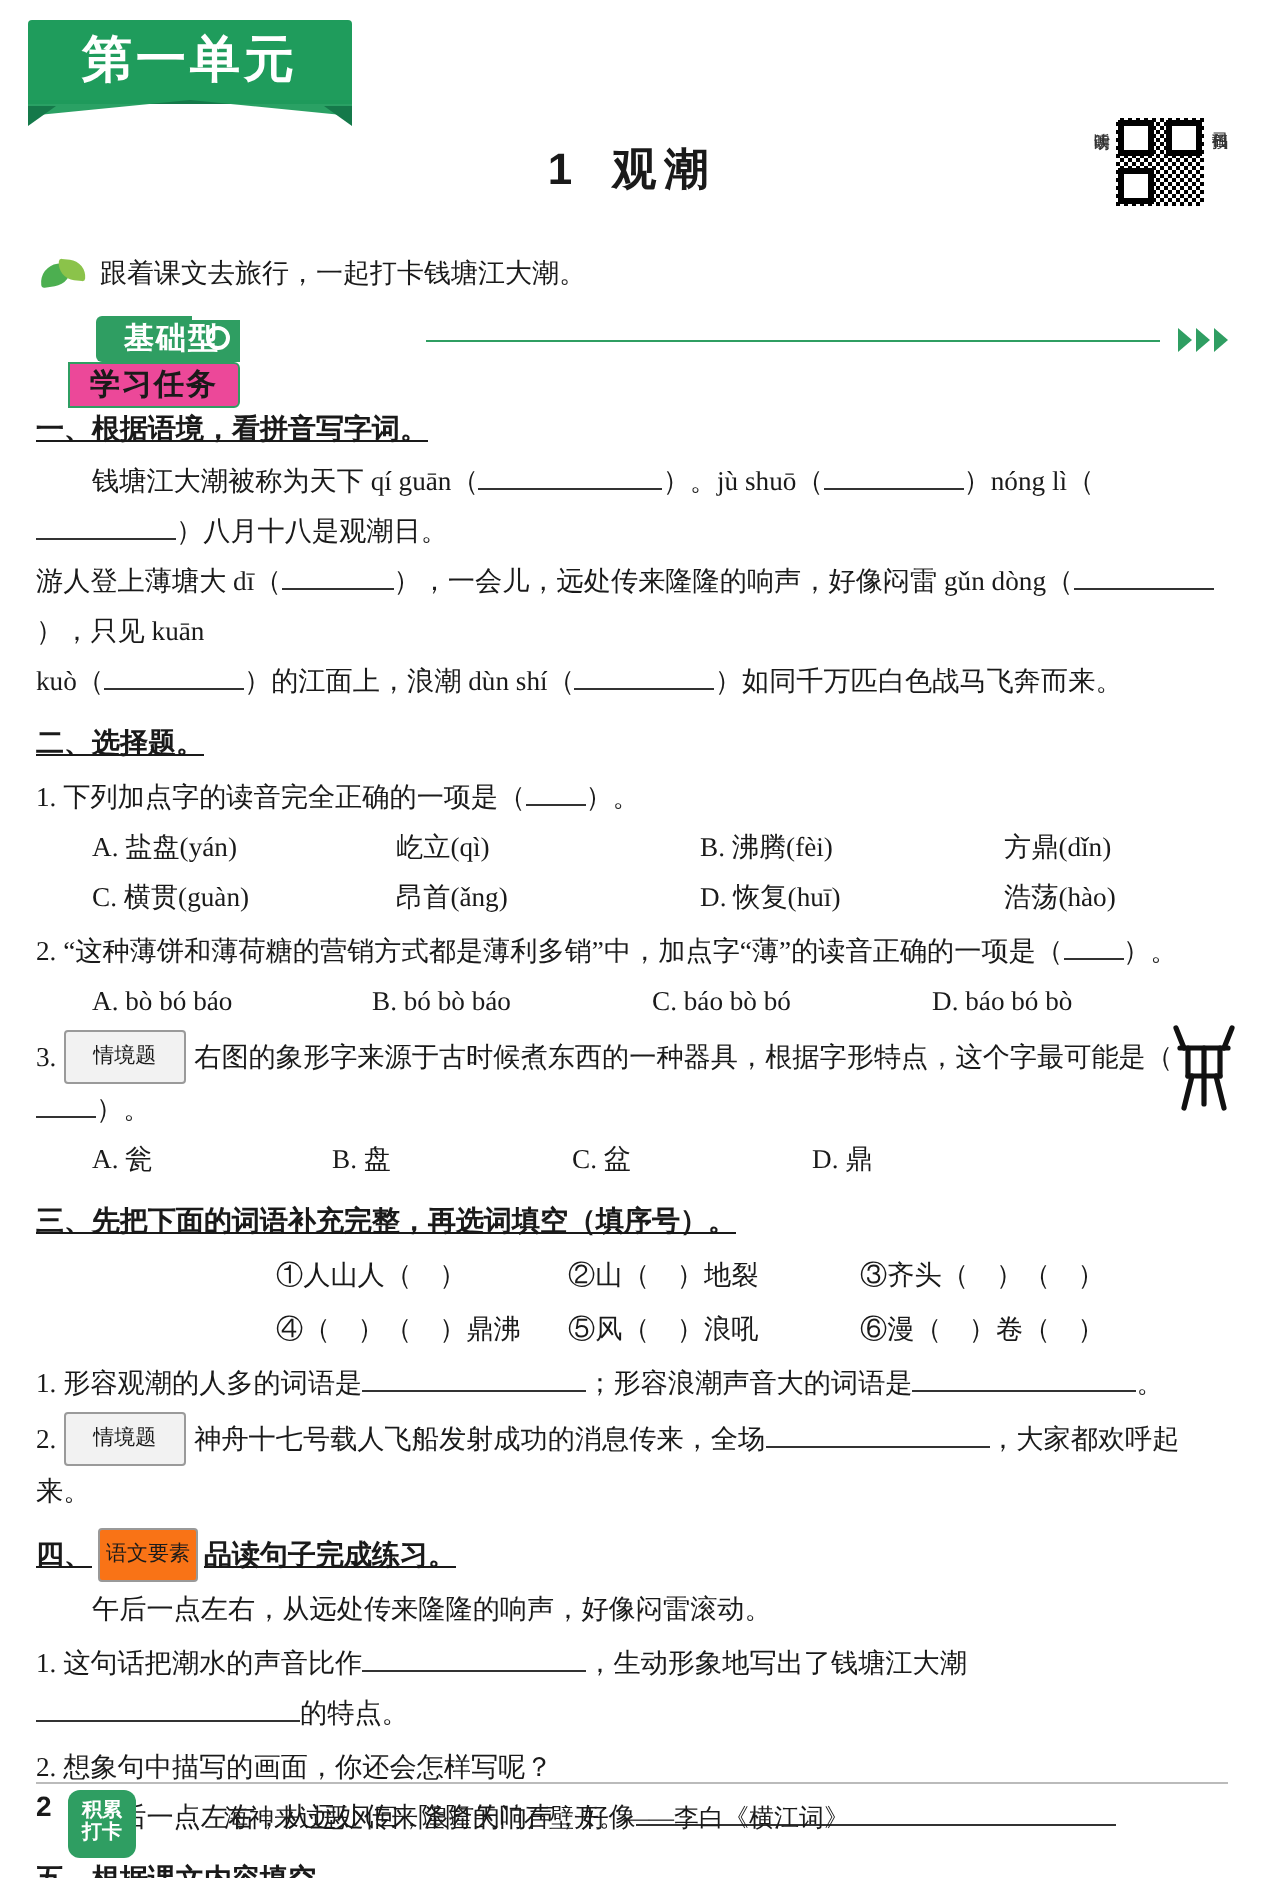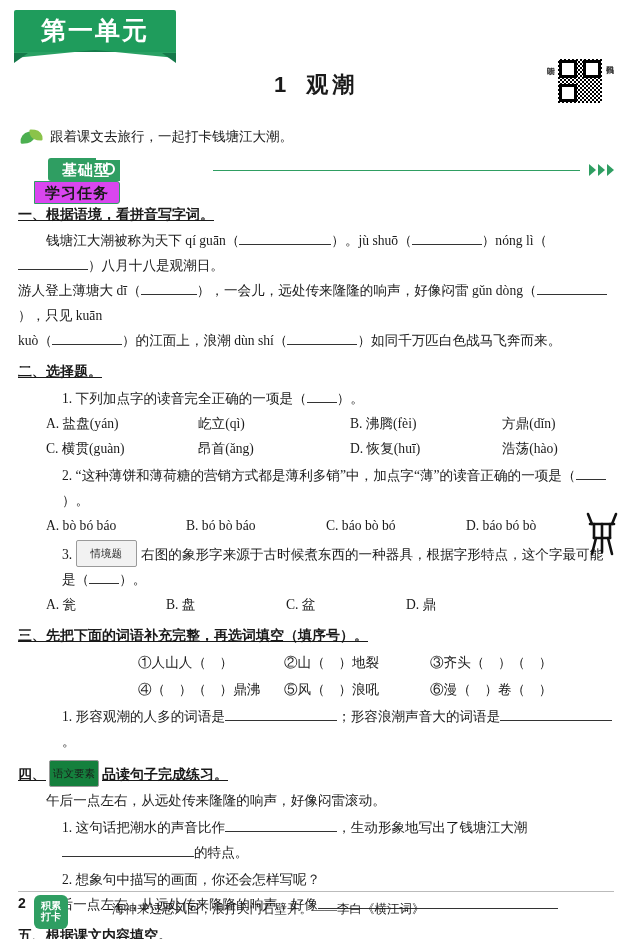--- a/index.html
+++ b/index.html
@@ -202,21 +202,21 @@
     padding: 0 10px 0 14px;
     margin-left: -10px;
     font-family: "Liberation Sans", sans-serif;
     letter-spacing: 1px;
     border-radius: 3px 0 0 3px;
   }
   .task-white {
     height: 21px;
     line-height: 21px;
     border: 1px solid #2f9e62;
-    background: #d946ef;
+    background: #ec4899;
     color: #1a1a1a;
     font-size: 15px;
     font-weight: bold;
     padding: 0 10px;
     font-family: "Liberation Sans", sans-serif;
     letter-spacing: 1px;
     border-radius: 0 3px 3px 0;
   }
   .task-rule {
     position: absolute;
@@ -260,25 +260,25 @@
   }
   .sec-head .tag {
     display: inline-block;
     font-size: 10.5px;
     font-weight: normal;
     border: 1px solid #999;
     border-radius: 2px;
     padding: 0 3px;
     margin: 0 3px;
     vertical-align: 2px;
-    background: #15803d;
+    background: #f97316;
   }
   .para { text-indent: 0; }
   .indent2 { text-indent: 28px; }
-  .q { margin-top: 2px; margin-left: 44px; }
+  .q { margin-top: 2px; }
   .opt-row {
     display: flex;
     margin-left: 28px;
   }
   .opt-row > span { display: inline-block; }
   .w150 { width: 152px; }
   .w140 { width: 140px; }
   .w110 { width: 120px; }
   .u { display: inline-block; border-bottom: 1px solid #333; height: 15px; }
   .u30 { width: 30px; }
@@ -487,20 +487,24 @@
       <span>③齐头（　）（　）</span>
     </div>
     <div class="phr-line">
       <span>④（　）（　）鼎沸</span>
       <span>⑤风（　）浪吼</span>
       <span>⑥漫（　）卷（　）</span>
     </div>
     <div class="q">
       <span>1. 形容观潮的人多的词语是</span><span class="u u110"></span><span>；形容浪潮声音大的词语是</span><span class="u u110"></span><span>。</span>
     </div>
+    <div class="q">
+      <span>2.</span>
+      <span class="situ">情境题</span><span>神舟十七号载人飞船发射成功的消息传来，全场</span><span class="u u110"></span><span>，大家都欢呼起来。</span>
+    </div>
 
     <div class="sec-head">
       <span>四、</span><span class="tag">语文要素</span><span>品读句子完成练习。</span>
     </div>
     <div class="para indent2">午后一点左右，从远处传来隆隆的响声，好像闷雷滚动。</div>
     <div class="q">
       <span>1. 这句话把潮水的声音比作</span><span class="u u110"></span><span>，生动形象地写出了钱塘江大潮</span><span class="u u130"></span><span>的特点。</span>
     </div>
     <div class="q">2. 想象句中描写的画面，你还会怎样写呢？</div>
     <div class="para indent2">

